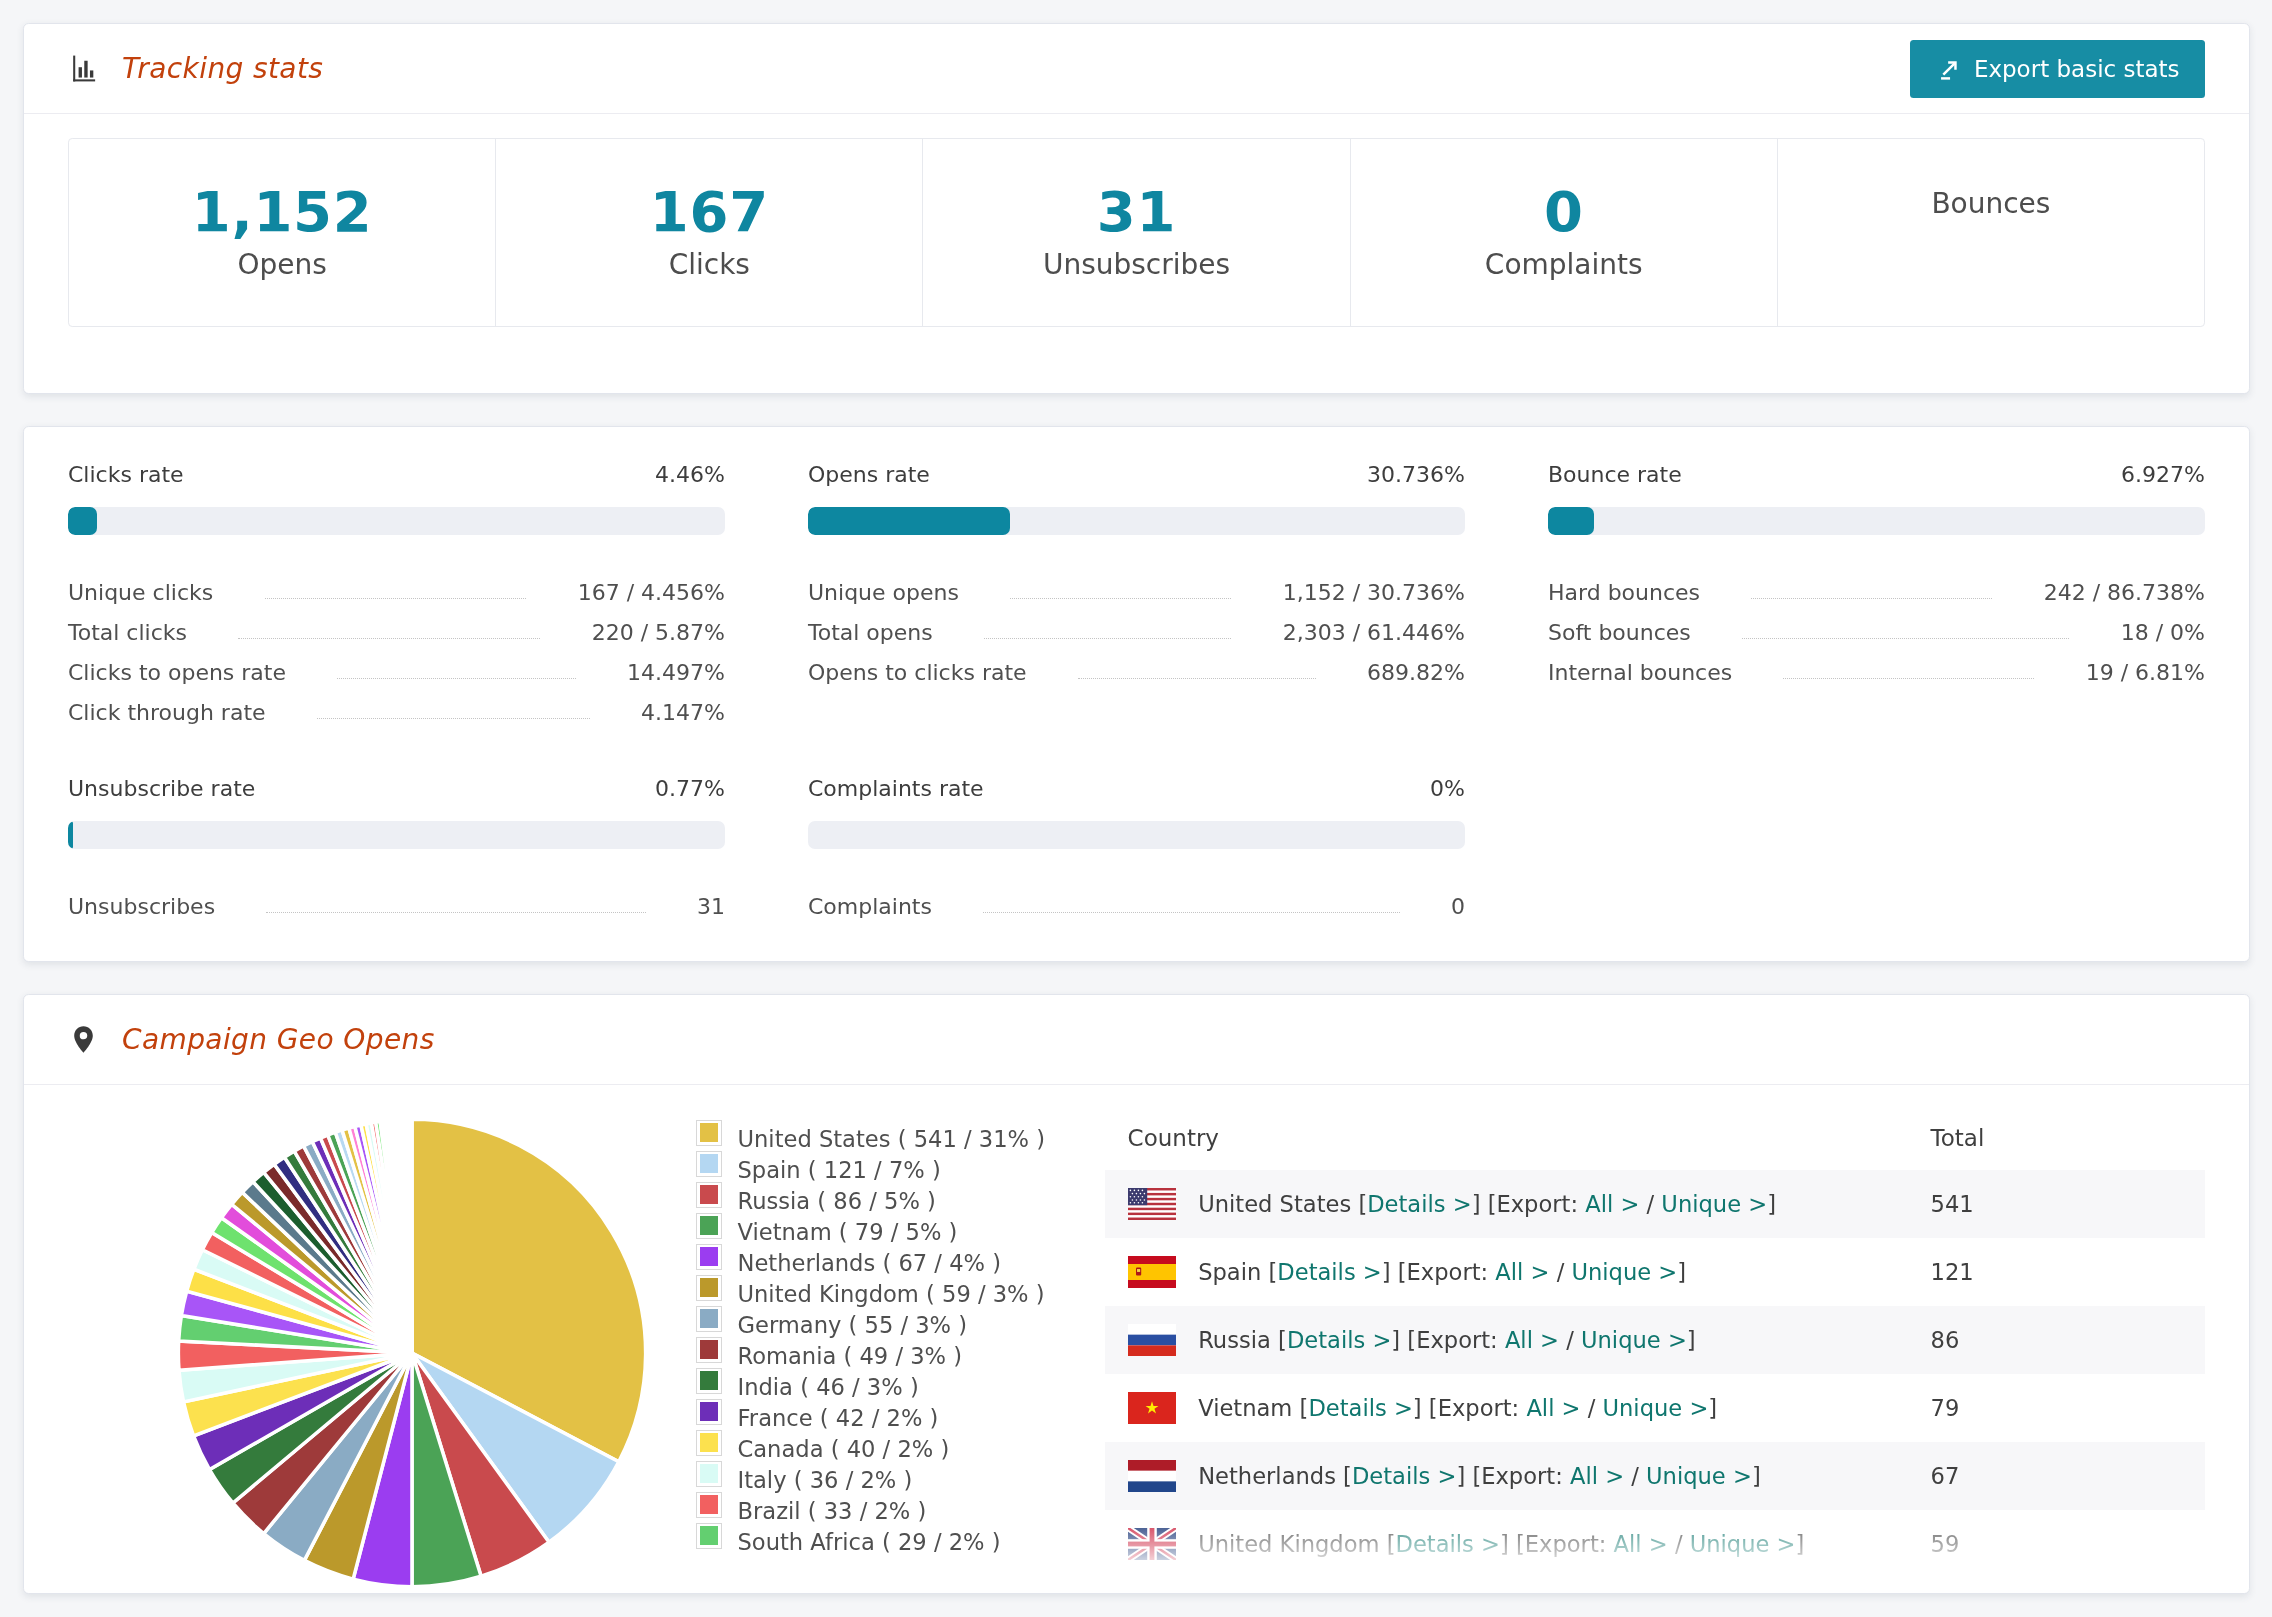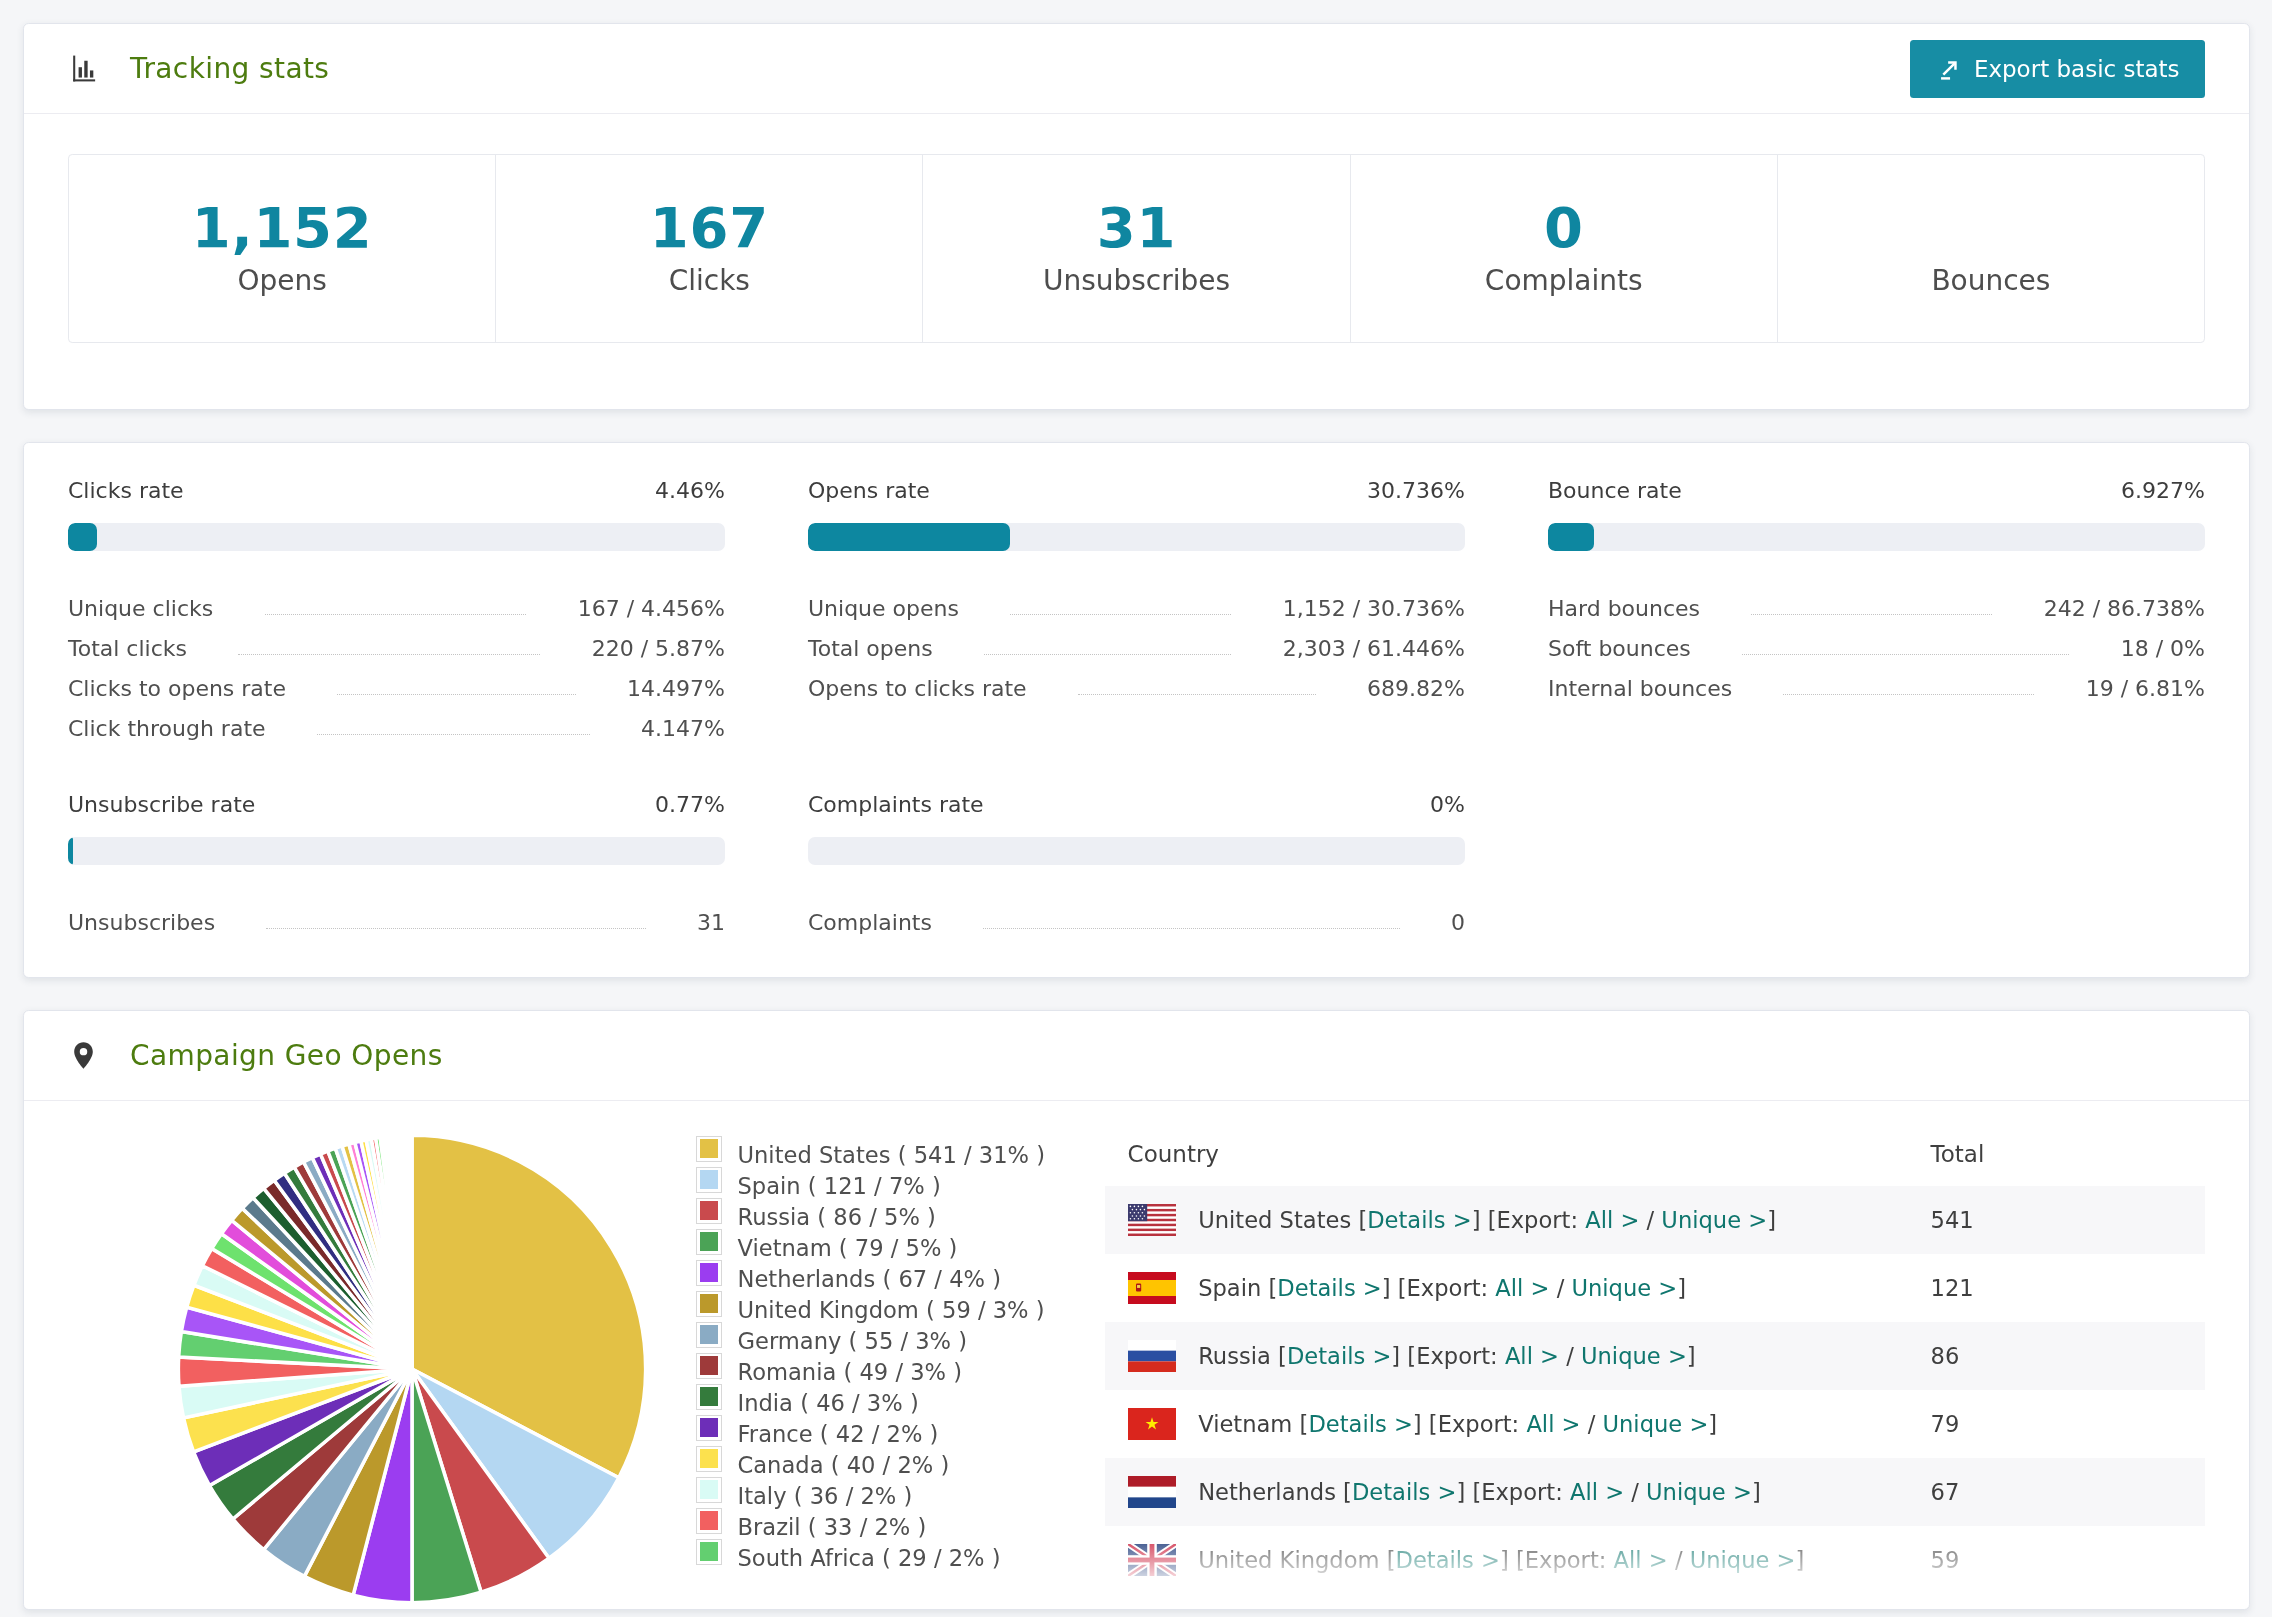--- a/index.html
+++ b/index.html
@@ -2,28 +2,28 @@
 <html style="font-size:11.3px"><head>
 <meta charset="utf-8">
 <style>
   * { margin:0; padding:0; box-sizing:border-box; }
   html,body { width:2273px; height:1618px; }
   body { font-family:"DejaVu Sans","Liberation Sans",sans-serif; background:#f5f6f8; color:#4a4a4a; overflow:hidden; }
   .page { width:2273px; height:1618px; padding:23px 23px 0; overflow:hidden; }
 
   .card { background:#fff; border:0.7px solid #e2e5ec; border-radius:5.6px; box-shadow:0 2.8px 7px rgba(50,65,90,.10); }
   .card-header { display:flex; align-items:center; height:90px; padding:0 44px; border-bottom:0.7px solid #ececf1; }
-  .card-title { font-size:28px; font-weight:400; color:#4d7c0f; margin-left:31px; letter-spacing:0.4px; }
+  .card-title { font-size:28px; font-weight:400; color:#c2410c; margin-left:23px; letter-spacing:0.4px;font-style:italic; }
   .hicon svg { width:31px; height:31px; display:block; }
 
   
   .btn-export { margin-left:auto; display:flex; align-items:center; gap:11.3px; background:#178da4; color:#fff;
     border:none; border-radius:3.5px; padding:15.5px 25.4px; font-size:23px; font-family:inherit; cursor:pointer; }
   .btn-export svg { width:27px; height:27px; }
-  .stats-box { display:flex; margin:40px 44px 66px; border:0.7px solid #e7e9ee; border-radius:4.2px;align-items:flex-end; }
+  .stats-box { display:flex; margin:24px 44px 66px; border:0.7px solid #e7e9ee; border-radius:4.2px; }
   .stat-cell { flex:1; text-align:center; padding:42px 0 45px; border-right:0.7px solid #e7e9ee; }
   .stat-cell:last-child { border-right:none; }
   .stat-value { font-size:56px; font-weight:700; color:#0f86a0; line-height:1.1; letter-spacing:0.7px; }
   .stat-label { font-size:28px; color:#4d4d4d; margin-top:5.6px; }
 
   
   .card-rates { margin-top:32px; padding:35px 44px 42px; }
   .rates-grid { display:grid; grid-template-columns:repeat(3,1fr); column-gap:83px; row-gap:51px; }
   .rate-head { display:flex; justify-content:space-between; align-items:baseline; }
   .rate-title, .rate-value { font-size:22px; font-weight:400; color:#3d3d3d; }

